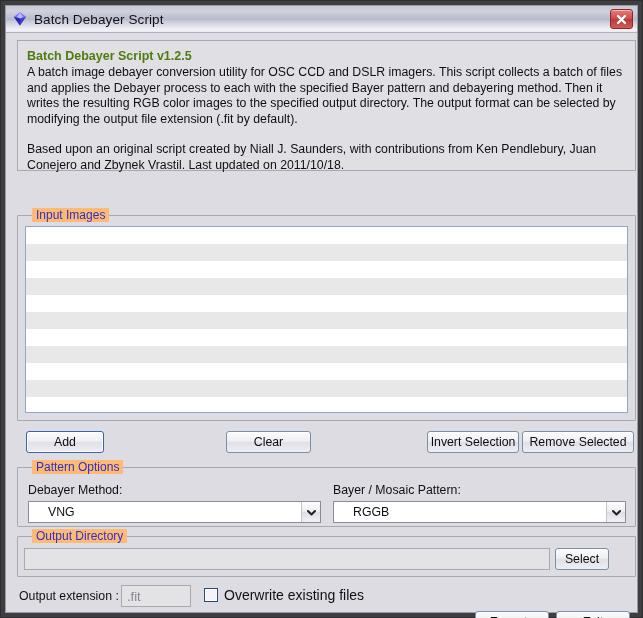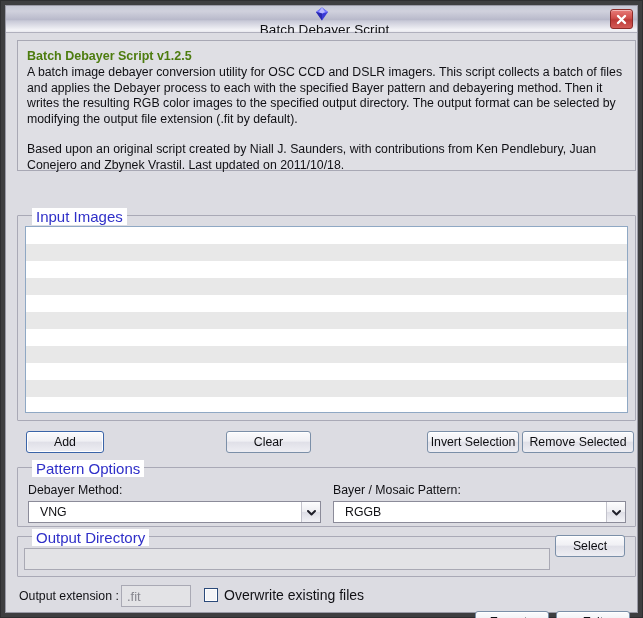--- a/index.html
+++ b/index.html
@@ -41,21 +41,20 @@
     position: relative;
     height: 27px;
     box-sizing: border-box;
     background: linear-gradient(to bottom,
         #c8c9d6 0%, #d0d1dd 20%, #b9bacb 52%,
         #c9cad8 58%, #f3f3f7 92%, #e8e8ee 100%);
     border-bottom: 1px solid #b0b0bd;
     display: flex;
     align-items: center;
     padding-left: 6px;
-    flex-direction: column;
   }
   .title-icon {
     width: 16px; height: 16px;
     position: relative;
     flex: 0 0 auto;
     margin-right: 6px;
   }
   .title-text {
     font-size: 13.5px;
     color: #101014;
@@ -121,23 +120,23 @@
   .group {
     position: absolute;
     box-sizing: border-box;
     border: 1px solid #a9a9b6;
     border-radius: 1px;
   }
   .group > .group-label {
     position: absolute;
     top: -8px;
     left: 14px;
-    background: #ffffff;
+    background: #fdba74;
     padding: 0 4px;
-    font-size: 15px;
+    font-size: 12px;
     color: #2f2fc8;
     white-space: nowrap;
     text-align: center;
   }
 
   #group-input  { left: 11px; top: 182px; width: 619px; height: 206px; }
   #group-debayer{ left: 11px; top: 434px; width: 619px; height: 60px; }
   #group-output { left: 11px; top: 503px; width: 619px; height: 41px; }
 
   
@@ -179,21 +178,21 @@
   }
   .btn.focused {
     border: 1px solid #3a64a8;
     box-shadow: inset 0 0 0 1px #ffffff, inset 0 1px 0 rgba(255,255,255,.8);
   }
 
   #btn-add            { left: 20px;  top: 398px; width: 78px; }
   #btn-clear          { left: 220px; top: 398px; width: 85px; }
   #btn-invert         { left: 421px; top: 398px; width: 92px; }
   #btn-remove         { left: 516px; top: 398px; width: 112px; }
-  #btn-select         { left: 549px; top: 502px; width: 70px; }
+  #btn-select         { left: 549px; top: 515px; width: 54px; }
   #btn-execute        { left: 469px; top: 578px; width: 74px; }
   #btn-exit           { left: 550px; top: 578px; width: 74px; }
 
   
   .field-label {
     position: absolute;
     font-size: 12.3px;
     color: #101014;
     white-space: nowrap;
   }
@@ -206,21 +205,21 @@
     box-sizing: border-box;
     height: 22px;
     background: #ffffff;
     border: 1px solid #8b8b99;
     display: flex;
     align-items: center;
     cursor: pointer;
   }
   .combo .combo-value {
     flex: 1 1 auto;
-    padding-left: 11px;
+    padding-left: 19px;
     font-size: 12.3px;
     color: #101014;
     overflow: hidden;
     white-space: nowrap;
   }
   .combo .combo-arrow {
     flex: 0 0 auto;
     width: 18px;
     height: 20px;
     margin: 0 0 0 0;

